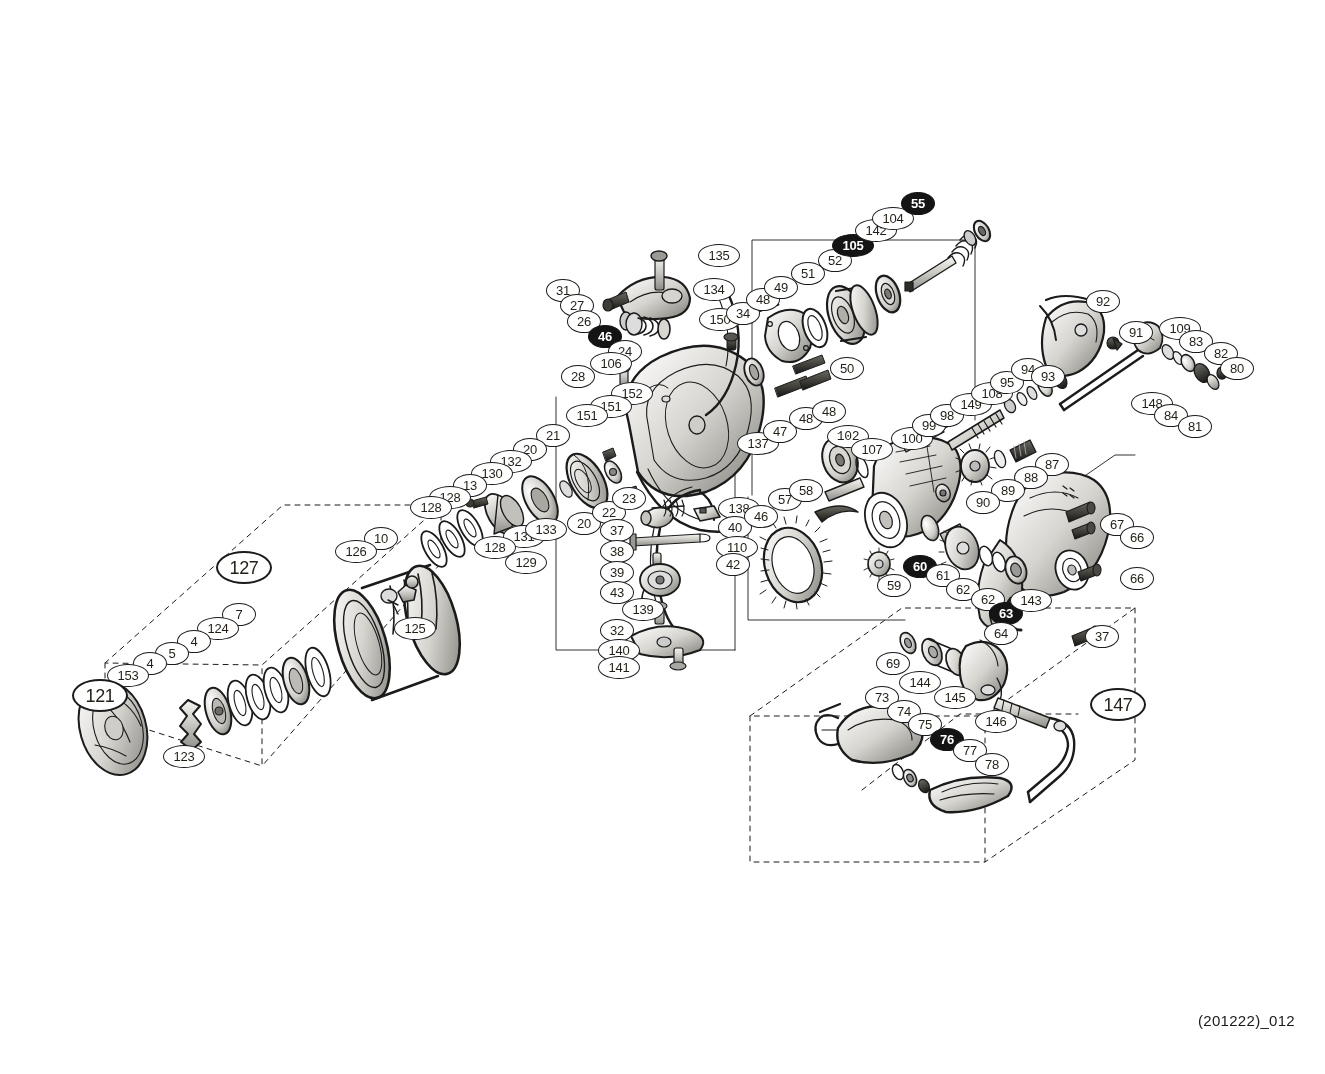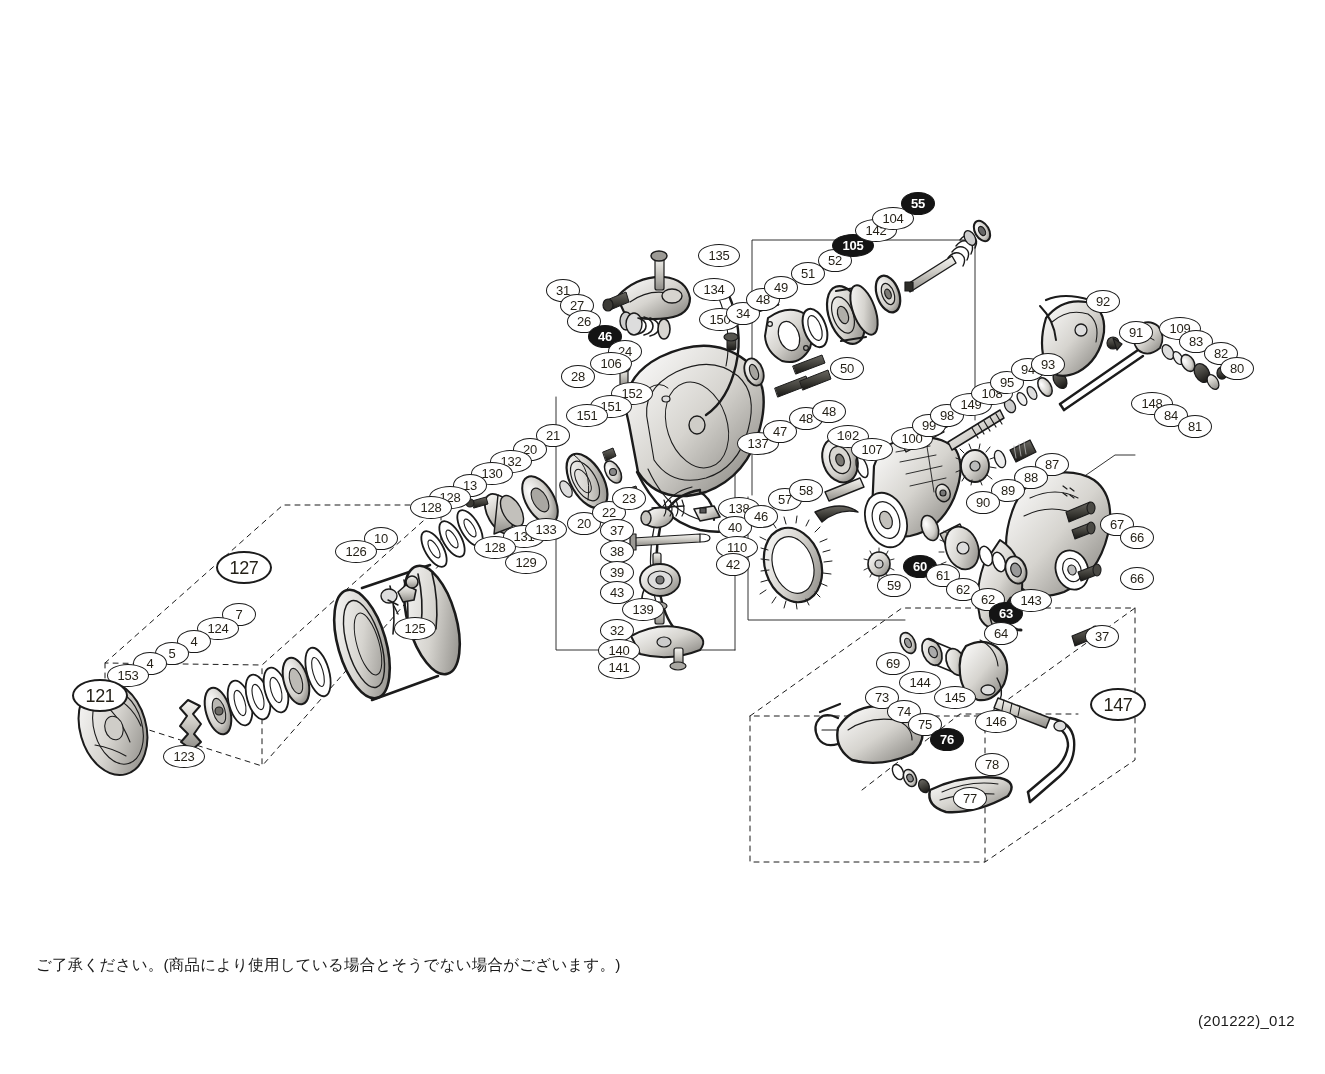--- a/index.html
+++ b/index.html
@@ -676,21 +676,21 @@
       <div class="callout w2" style="left: 789px; top: 479px;">58</div>
       <div class="callout w3" style="left: 827px; top: 425px; font-family: Liberation Mono, monospace;">102</div>
       <div class="callout w3" style="left: 851px; top: 438px;">107</div>
       <div class="callout w3" style="left: 891px; top: 427px;">100</div>
       <div class="callout w2" style="left: 912px; top: 414px;">99</div>
       <div class="callout w2" style="left: 930px; top: 404px;">98</div>
       <div class="callout w3" style="left: 950px; top: 393px;">149</div>
       <div class="callout w3" style="left: 971px; top: 382px;">108</div>
       <div class="callout w2" style="left: 990px; top: 371px;">95</div>
       <div class="callout w2" style="left: 1011px; top: 358px;">94</div>
-      <div class="callout w2" style="left: 1031px; top: 353px;">93</div>
+      <div class="callout w2" style="left: 1031px; top: 365px;">93</div>
       <div class="callout w2" style="left: 1086px; top: 290px;">92</div>
       <div class="callout w2" style="left: 1119px; top: 321px;">91</div>
       <div class="callout w3" style="left: 1159px; top: 317px;">109</div>
       <div class="callout w2" style="left: 1179px; top: 330px;">83</div>
       <div class="callout w2" style="left: 1204px; top: 342px;">82</div>
       <div class="callout w2" style="left: 1220px; top: 357px;">80</div>
       <div class="callout w3" style="left: 1131px; top: 392px;">148</div>
       <div class="callout w2" style="left: 1154px; top: 404px;">84</div>
       <div class="callout w2" style="left: 1178px; top: 415px;">81</div>
       <div class="callout w2" style="left: 1035px; top: 453px;">87</div>
@@ -710,24 +710,23 @@
       <div class="callout w2" style="left: 1120px; top: 567px;">66</div>
       <div class="callout w2" style="left: 1085px; top: 625px;">37</div>
       <div class="callout w2" style="left: 876px; top: 652px;">69</div>
       <div class="callout w3" style="left: 899px; top: 671px;">144</div>
       <div class="callout w3" style="left: 934px; top: 686px;">145</div>
       <div class="callout w3" style="left: 975px; top: 710px;">146</div>
       <div class="callout w2" style="left: 865px; top: 686px;">73</div>
       <div class="callout w2" style="left: 887px; top: 700px;">74</div>
       <div class="callout w2" style="left: 908px; top: 713px;">75</div>
       <div class="callout w2 bearing" style="left: 930px; top: 728px;">76</div>
-      <div class="callout w2" style="left: 953px; top: 739px; margin-top: 48px;">77</div>
+      <div class="callout w2" style="left: 953px; top: 739px;">77</div>
       <div class="callout w2" style="left: 975px; top: 753px;">78</div>
       <div class="callout w3 big w3" style="left: 1090px; top: 688px;">147</div>
     </div>
 
   <div id="footnotes">
-    <div class="note-line">ご了承ください。(商品により使用している場合とそうでない場合がございます。)</div>
   </div>
 
   <div id="doc-code">(201222)_012</div>
 
 </div>
 
 </body></html>

